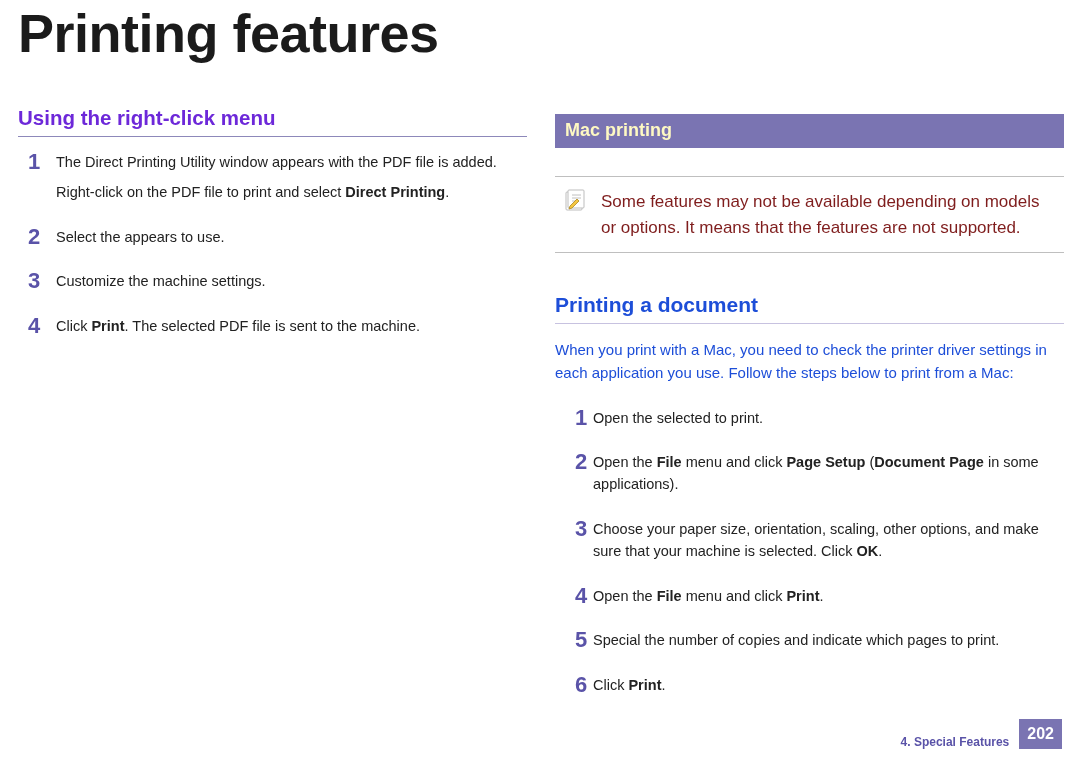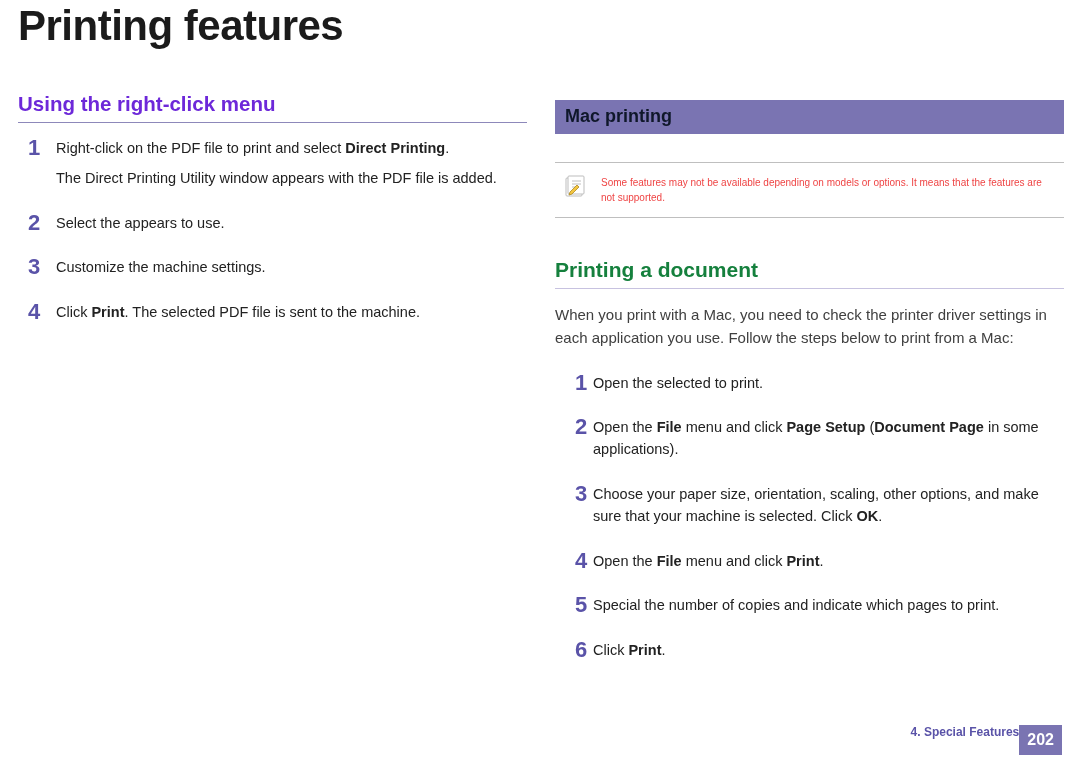--- a/index.html
+++ b/index.html
@@ -6,21 +6,21 @@
   body {
     width: 1080px;
     height: 763px;
     background: #ffffff;
     font-family: "Segoe UI", "Myriad Pro", Arial, sans-serif;
     color: #222;
     position: relative;
     overflow: hidden;
   }
   .page-title {
-    font-size: 42px;
+    font-size: 54px;
     font-weight: 700;
     letter-spacing: -0.5px;
     padding: 2px 0 14px 18px;
     color: #1b1b1b;
   }
   .columns {
     display: flex;
     padding: 0 16px 0 18px;
     gap: 28px;
   }
@@ -31,57 +31,57 @@
   .section-heading {
     font-size: 20.5px;
     font-weight: 700;
     color: #6d28d9;
     padding: 28px 0 6px 0;
     border-bottom: 1px solid #8d88ba;
     margin-bottom: 14px;
   }
   .section-bar {
     background: #7a74b2;
-    color: #0f172a;
+    color: #fef9c3;
     font-size: 18px;
     font-weight: 700;
     padding: 6px 6px 7px 10px;
     margin: 36px 0 28px 0;
   }
   .note-box {
     border-top: 1px solid #bfbfbf;
     border-bottom: 1px solid #bfbfbf;
     padding: 12px 8px 12px 8px;
     display: flex;
     gap: 14px;
     margin-bottom: 10px;
   }
   .note-icon {
     width: 24px; height: 24px;
     flex-shrink: 0;
     position: relative;
   }
   .note-icon svg { width: 24px; height: 24px; }
   .note-text {
-    font-size: 10px;
+    font-size: 17px;
     line-height: 1.5;
-    color: #ef4444;
+    color: #7f1d1d;
   }
   .sub-heading {
     font-size: 21px;
     font-weight: 700;
-    color: #15803d;
+    color: #1d4ed8;
     padding: 30px 0 6px 0;
     border-bottom: 1px solid #c7c2e0;
     margin-bottom: 14px;
   }
   .intro-para {
     font-size: 15px;
     line-height: 1.55;
-    color: #404040;
+    color: #1d4ed8;
     margin-bottom: 22px;
   }
   .steps { }
   .step {
     display: flex;
     gap: 18px;
     margin-bottom: 22px;
   }
   .step-num {
     font-size: 22px;
@@ -98,24 +98,25 @@
     flex: 1;
     font-size: 14.5px;
     line-height: 1.55;
     color: #222;
   }
   .step-body p { margin-bottom: 8px; }
   .step-body p:last-child { margin-bottom: 0; }
   .bold { font-weight: 700; }
   .footer {
     position: absolute;
-    bottom: 8px;
+    bottom: 14px;
     right: 18px;
     display: flex;
-    align-items: flex-start;
+    align-items: flex-end;
+    gap: 10px;
   }
   .footer-label {
     font-size: 12px;
     font-weight: 700;
     color: #5a53a8;
   }
   .page-num-box {
     background: #7a74b2;
     color: #fff;
     font-size: 16px;
@@ -130,22 +131,22 @@
 
 <div class="columns">
 
   <div class="col left">
     <h2 class="section-heading">Using the right-click menu</h2>
 
     <div class="steps">
         <div class="step">
           <div class="step-num">1</div>
           <div class="step-body">
+            <p>The Direct Printing Utility window appears with the PDF file is added.</p>
             <p>Right-click on the PDF file to print and select <span class="bold">Direct Printing</span>.</p>
-            <p>The Direct Printing Utility window appears with the PDF file is added.</p>
           </div>
         </div>
         <div class="step">
           <div class="step-num">2</div>
           <div class="step-body">
             <p>Select the appears to use.</p>
           </div>
         </div>
         <div class="step">
           <div class="step-num">3</div>

